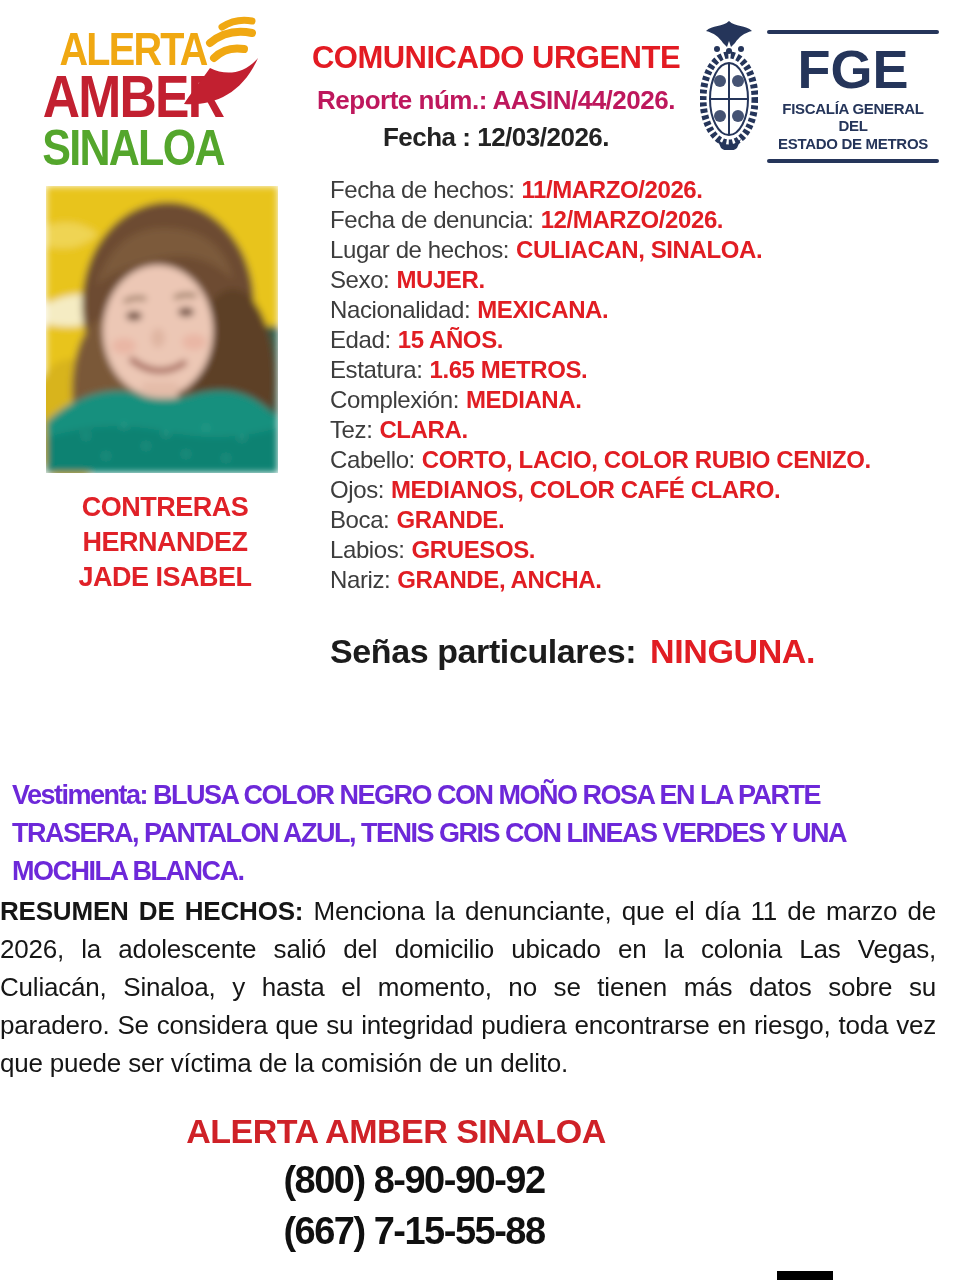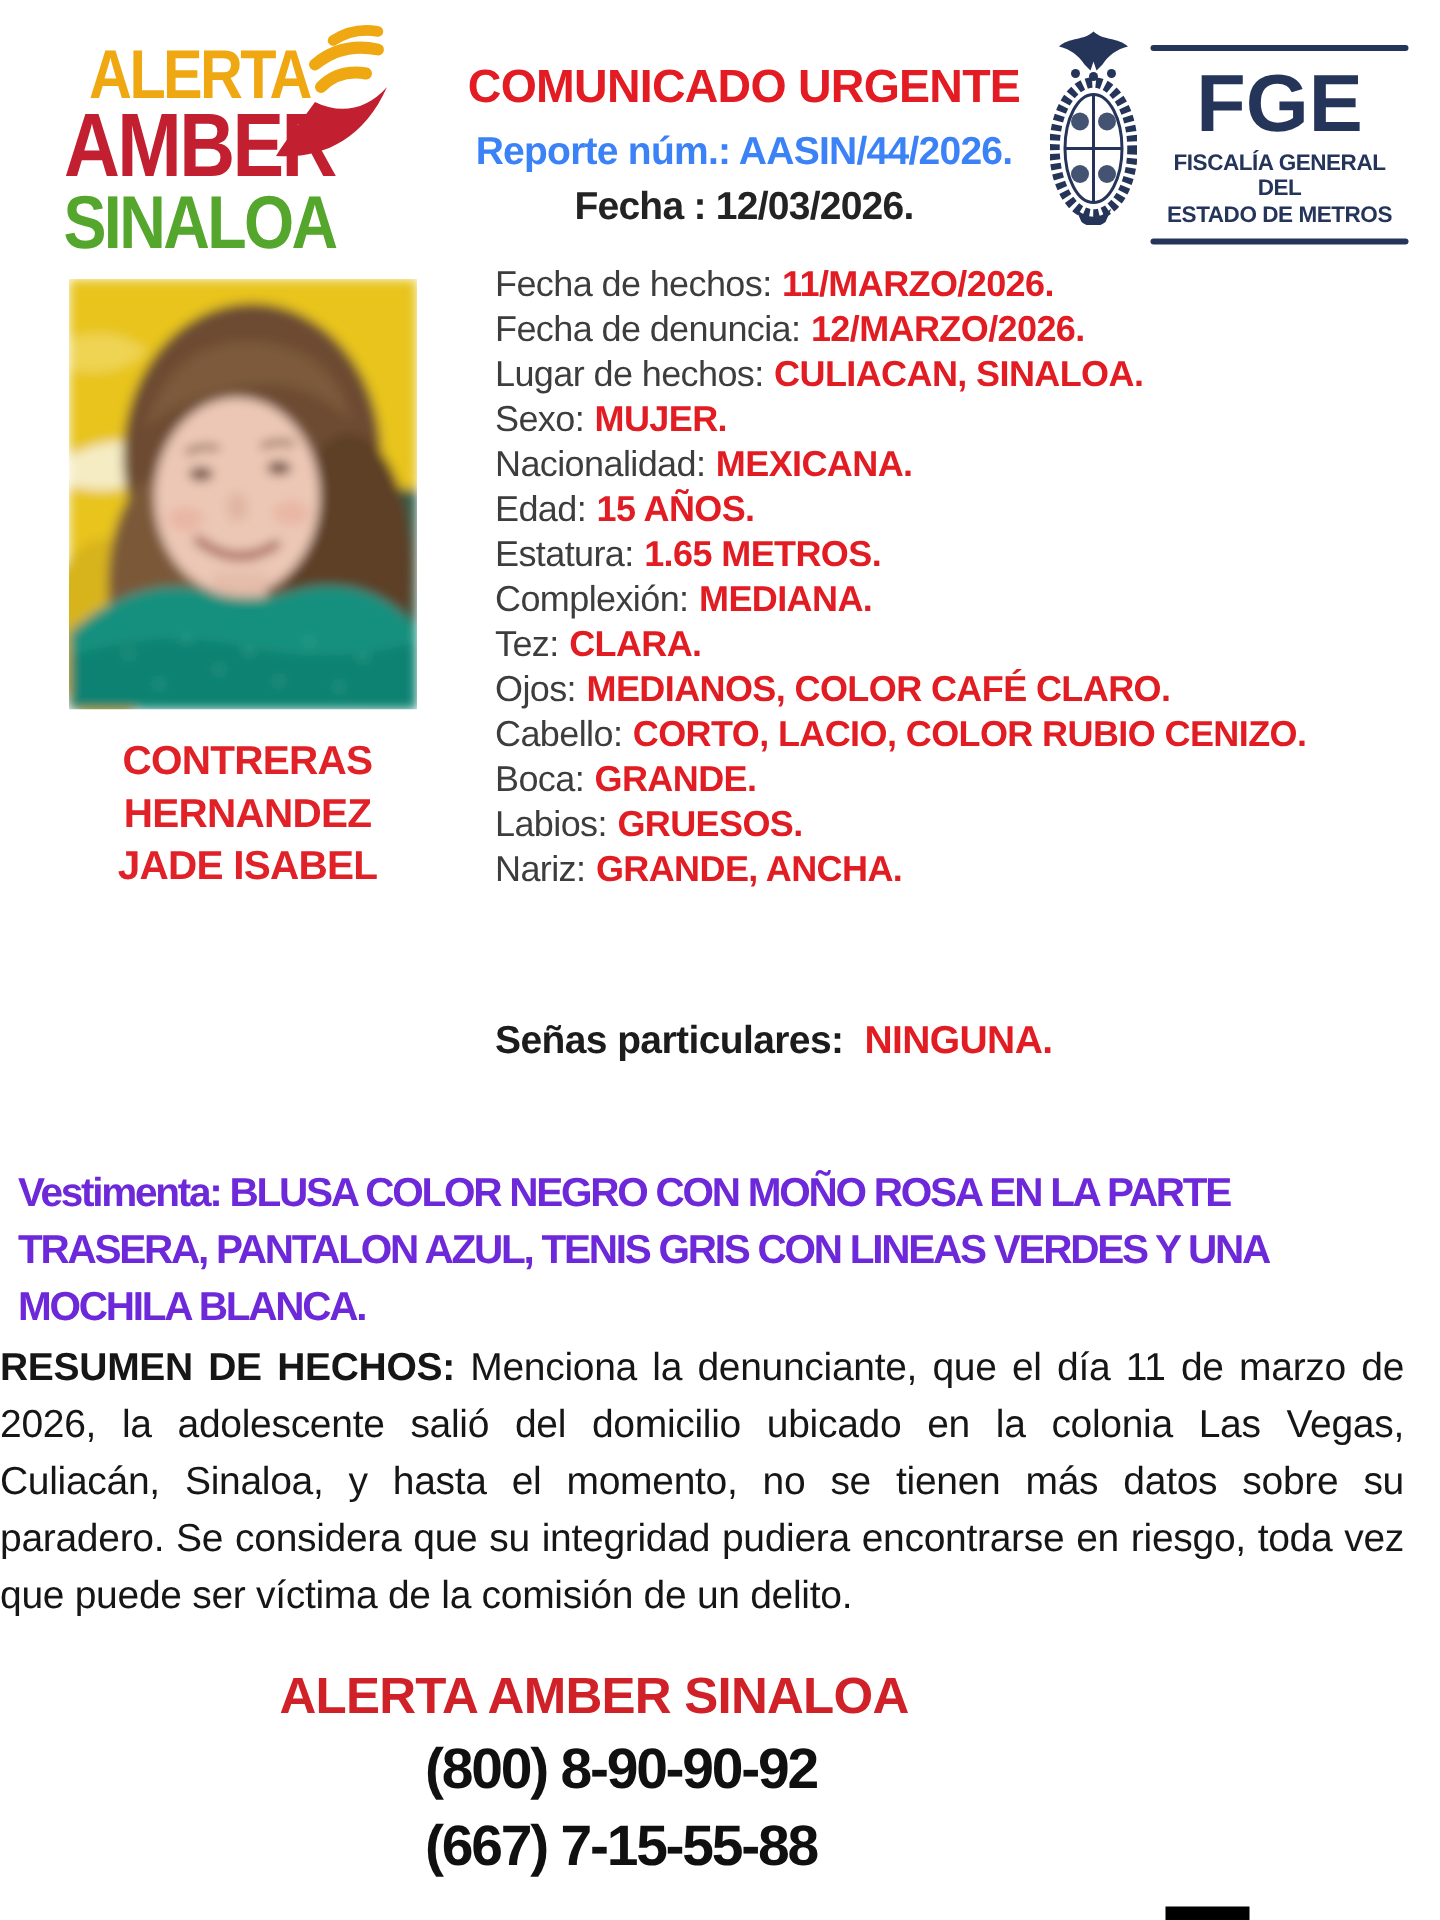--- a/index.html
+++ b/index.html
@@ -10,40 +10,40 @@
   
   .logo{position:absolute;left:26px;top:26px;width:214px;text-align:center;line-height:1;}
   .logo div{transform:scaleX(0.86);transform-origin:50% 50%;font-weight:800;letter-spacing:-2px;}
   .logo-l1{font-size:46px;color:#f0a812;}
   .logo-l2{font-size:60px;color:#c22030;margin-top:-5px;}
   .logo-l3{font-size:50px;color:#54a62c;margin-top:-4px;}
   .swoosh{position:absolute;left:180px;top:8px;}
   
   .comunicado{position:absolute;left:300px;top:40px;width:392px;text-align:center;}
   .com-title{font-size:31px;font-weight:800;color:#e31b23;letter-spacing:-0.5px;}
-  .com-report{font-size:26px;font-weight:700;color:#3b82f6;letter-spacing:-0.5px;margin-top:9px;}
+  .com-report{font-size:26px;font-weight:700;color:#be185d;letter-spacing:-0.5px;margin-top:9px;}
   .com-date{font-size:26px;font-weight:700;color:#232323;letter-spacing:-0.5px;margin-top:6px;}
   
   .fge{position:absolute;left:700px;top:20px;display:flex;gap:9px;}
   .fge-right{width:172px;margin-top:10px;}
   .fge-rule{height:4px;background:#25355a;border-radius:2px;}
   .fge-acronym{font-size:54px;font-weight:800;color:#25355a;text-align:center;line-height:1.0;margin-top:8px;}
   .fge-n1{font-size:15px;font-weight:800;color:#25355a;text-align:center;letter-spacing:-0.3px;margin-top:4px;line-height:1.15;}
   .fge-n2{font-size:15px;font-weight:800;color:#25355a;text-align:center;letter-spacing:-0.3px;line-height:1.15;}
   .fge-rule.bottom{margin-top:7px;}
   
   .photo{position:absolute;left:46px;top:186px;width:232px;height:287px;overflow:hidden;}
   .caption{position:absolute;left:0;top:490px;width:330px;text-align:center;
            color:#e02128;font-weight:800;font-size:27px;line-height:35px;letter-spacing:-0.5px;}
   
   .details{position:absolute;left:330px;top:176px;width:620px;}
   .detail-row{height:30px;font-size:24px;letter-spacing:-0.4px;white-space:nowrap;}
   .detail-label{color:#3d3d3d;}
   .detail-value{color:#e11d23;font-weight:700;margin-left:7px;}
-  .senas{position:absolute;left:330px;top:678px;font-size:26px;white-space:nowrap;}
+  .senas{position:absolute;left:330px;top:632px;font-size:34px;white-space:nowrap;}
   .senas-label{color:#1c1c1c;font-weight:800;letter-spacing:-0.4px;}
   .senas-value{color:#e11d23;font-weight:800;margin-left:14px;letter-spacing:-0.4px;}
   
   .vestimenta{position:absolute;left:12px;top:776px;width:852px;margin:0;
       font-size:27px;font-weight:800;color:#6d28d9;line-height:38px;letter-spacing:-1.5px;}
   .resumen{position:absolute;left:0;top:892px;width:936px;margin:0;
       font-size:26px;color:#161616;line-height:38px;text-align:justify;text-align-last:left;letter-spacing:-0.2px;}
   .resumen-label{font-weight:800;}
   
   .footer{position:absolute;left:0;top:1112px;width:792px;text-align:center;}
@@ -153,22 +153,22 @@
   <div class="details">
       <div class="detail-row"><span class="detail-label">Fecha de hechos:</span><span class="detail-value">11/MARZO/2026.</span></div>
       <div class="detail-row"><span class="detail-label">Fecha de denuncia:</span><span class="detail-value">12/MARZO/2026.</span></div>
       <div class="detail-row"><span class="detail-label">Lugar de hechos:</span><span class="detail-value">CULIACAN, SINALOA.</span></div>
       <div class="detail-row"><span class="detail-label">Sexo:</span><span class="detail-value">MUJER.</span></div>
       <div class="detail-row"><span class="detail-label">Nacionalidad:</span><span class="detail-value">MEXICANA.</span></div>
       <div class="detail-row"><span class="detail-label">Edad:</span><span class="detail-value">15 AÑOS.</span></div>
       <div class="detail-row"><span class="detail-label">Estatura:</span><span class="detail-value">1.65 METROS.</span></div>
       <div class="detail-row"><span class="detail-label">Complexión:</span><span class="detail-value">MEDIANA.</span></div>
       <div class="detail-row"><span class="detail-label">Tez:</span><span class="detail-value">CLARA.</span></div>
+      <div class="detail-row"><span class="detail-label">Cabello:</span><span class="detail-value">CORTO, LACIO, COLOR RUBIO CENIZO.</span></div>
       <div class="detail-row"><span class="detail-label">Ojos:</span><span class="detail-value">MEDIANOS, COLOR CAFÉ CLARO.</span></div>
-      <div class="detail-row"><span class="detail-label">Cabello:</span><span class="detail-value">CORTO, LACIO, COLOR RUBIO CENIZO.</span></div>
       <div class="detail-row"><span class="detail-label">Boca:</span><span class="detail-value">GRANDE.</span></div>
       <div class="detail-row"><span class="detail-label">Labios:</span><span class="detail-value">GRUESOS.</span></div>
       <div class="detail-row"><span class="detail-label">Nariz:</span><span class="detail-value">GRANDE, ANCHA.</span></div>
     </div>
 
   <div class="senas">
     <span class="senas-label">Señas particulares:</span><span class="senas-value">NINGUNA.</span>
   </div>
 
   <p class="vestimenta"><span>Vestimenta:</span> <span>BLUSA COLOR NEGRO CON MOÑO ROSA EN LA PARTE TRASERA, PANTALON AZUL, TENIS GRIS CON LINEAS VERDES Y UNA MOCHILA BLANCA.</span></p>

